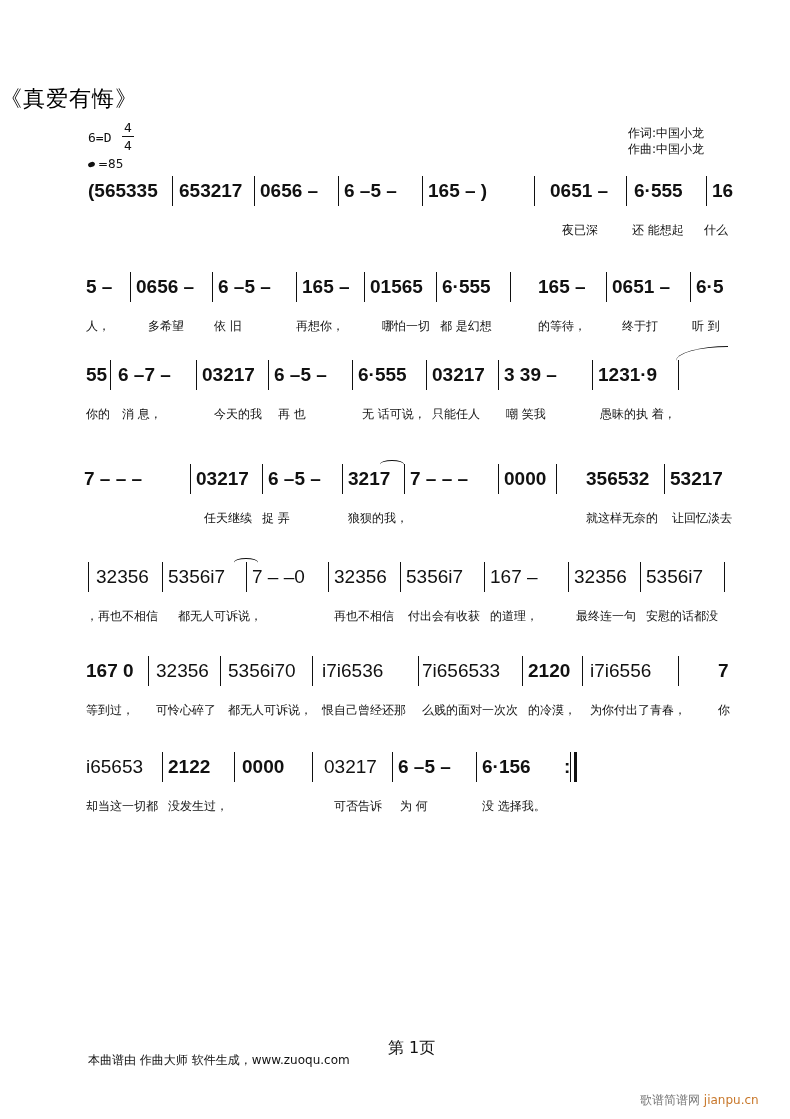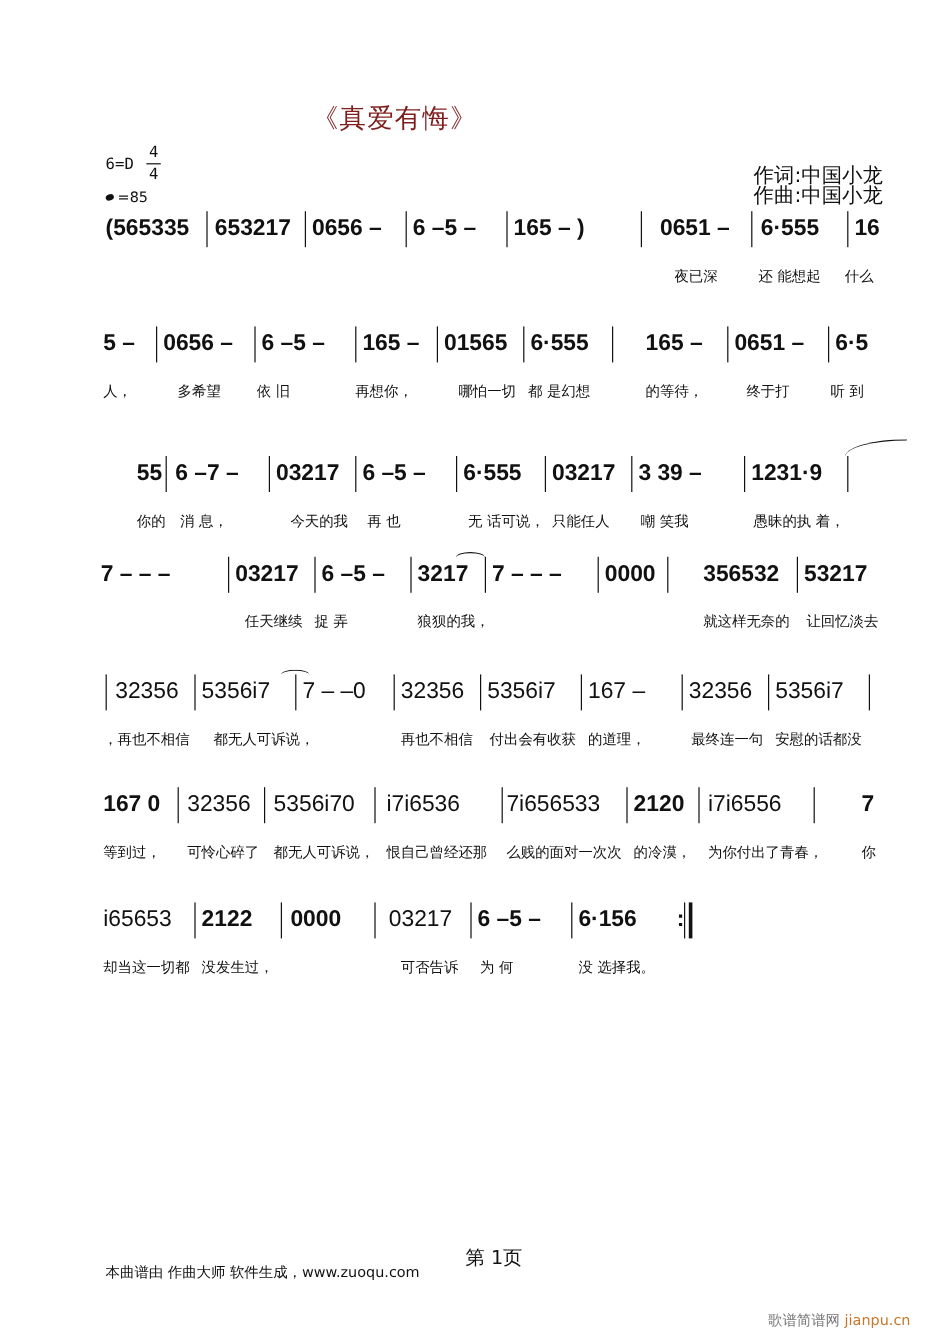--- a/index.html
+++ b/index.html
@@ -1,24 +1,24 @@
 <!DOCTYPE html>
 <html><head>
 <meta charset="utf-8">
 <style>
   html, body { margin:0; padding:0; background:#ffffff; }
   body { width:790px; height:1119px; position:relative; overflow:hidden; font-family:"DejaVu Sans", sans-serif; color:#111; }
   .abs { position:absolute; }
-  .title { left:0; width:658px; top:84px; text-align:center; font-family:"DejaVu Serif", serif; font-size:22px; color:#7f1d1d; letter-spacing:1px; }
+  .title { left:0; width:658px; top:84px; text-align:left; font-family:"DejaVu Serif", serif; font-size:22px; color:#000000; letter-spacing:1px; }
   .key { left:88px; top:130px; font-family:"DejaVu Sans Mono", monospace; font-size:13px; }
   .timesig { left:122px; top:120px; font-family:"DejaVu Sans Mono", monospace; font-size:13px; line-height:15px; text-align:center; }
   .timesig .bar { border-top:1px solid #111; width:12px; margin:1px 0; }
   .tempo { left:88px; top:157px; font-size:12px; }
   .tempo .dot { display:inline-block; width:7px; height:5px; background:#111; border-radius:50%; transform:rotate(-20deg); margin-right:3px; vertical-align:middle; }
-  .credits { left:628px; top:139px; font-size:17px; line-height:16px; }
+  .credits { left:628px; top:125px; font-size:12px; line-height:16px; }
   .row { position:absolute; left:86px; height:60px; width:660px; }
   .notes { position:absolute; top:0; left:0; height:28px; white-space:nowrap; font-family:"Liberation Sans", sans-serif; font-weight:bold; font-size:19px; }
   .seg { position:absolute; top:0; white-space:nowrap; }
   .barline { position:absolute; top:-4px; width:1px; height:30px; background:#111; }
   .dbl { position:absolute; top:-4px; width:3px; height:30px; border-left:1px solid #111; border-right:3px solid #111; }
   .lyr { position:absolute; top:42px; font-size:12px; white-space:nowrap; }
   .footer { left:88px; top:1052px; font-size:12px; }
   .page { left:388px; top:1038px; font-size:16px; }
   .wm { left:640px; top:1092px; font-size:12px; color:#777; }
   .wm span { color:#c8772a; }
@@ -89,21 +89,21 @@
   <span class="lyr" style="left:62px">多希望</span>
   <span class="lyr" style="left:128px">依  旧</span>
   <span class="lyr" style="left:210px">再想你，</span>
   <span class="lyr" style="left:296px">哪怕一切</span>
   <span class="lyr" style="left:354px">都  是幻想</span>
   <span class="lyr" style="left:452px">的等待，</span>
   <span class="lyr" style="left:536px">终于打</span>
   <span class="lyr" style="left:606px">听  到</span>
 </div>
 
-<div class="row" style="top:384px;margin-left:28px;">
+<div class="row" style="top:364px;">
   <div class="notes">
     <span class="seg" style="left:0px">55</span>
     <span class="barline" style="left:24px"></span>
     <span class="seg" style="left:32px">6 –7 –</span>
     <span class="barline" style="left:110px"></span>
     <span class="seg" style="left:116px">03217</span>
     <span class="barline" style="left:182px"></span>
     <span class="seg" style="left:188px">6 –5 –</span>
     <span class="barline" style="left:266px"></span>
     <span class="seg" style="left:272px">6·555</span>

